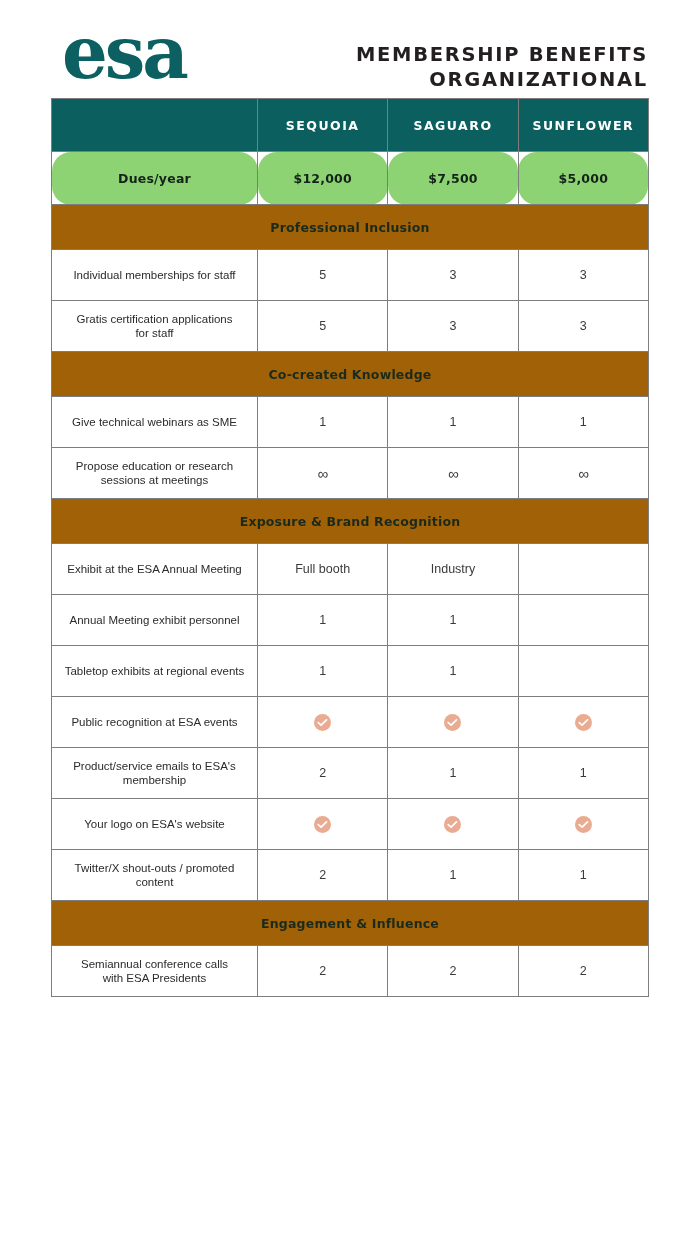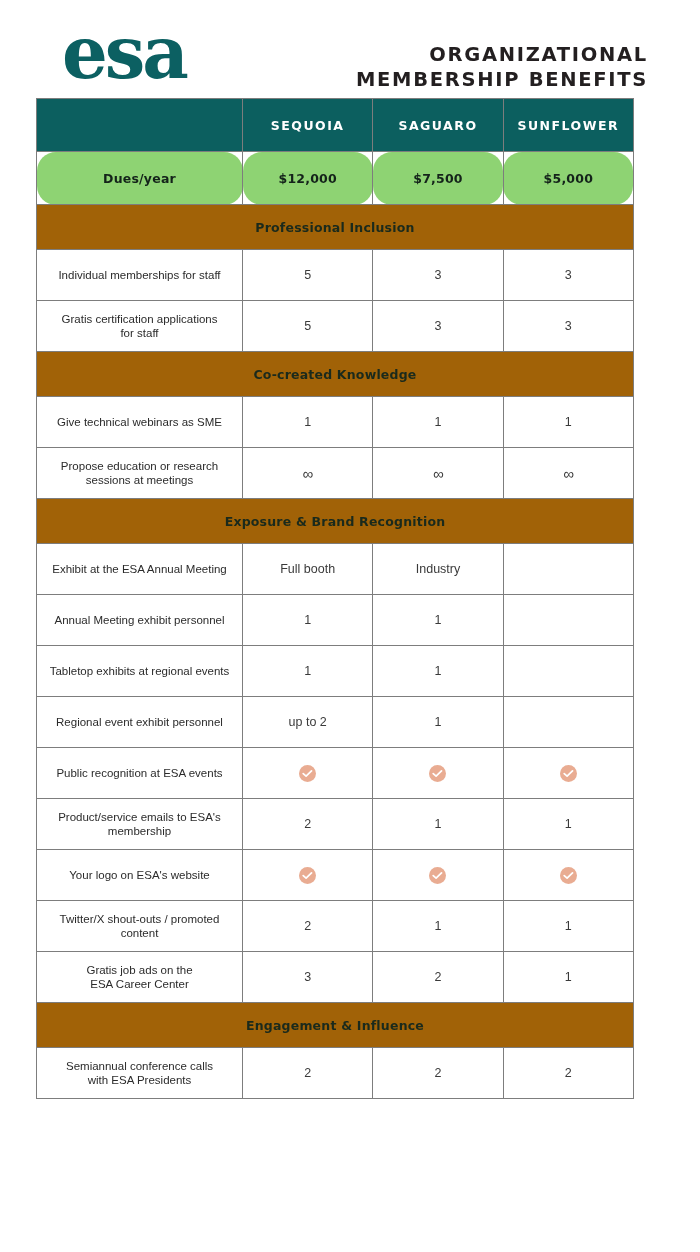--- a/index.html
+++ b/index.html
@@ -53,21 +53,21 @@
     font-size: 19.5px;
     line-height: 25px;
     letter-spacing: 1.7px;
     color: #231f20;
     white-space: nowrap;
   }
 
   
   #benefits-table {
     position: absolute;
-    left: 36px;
+    left: 51px;
     top: 98px;
     width: 597px;
     border-collapse: collapse;
     table-layout: fixed;
   }
   #benefits-table td {
     border: 1px solid #7d7d7d;
     padding: 0;
     vertical-align: middle;
     text-align: center;
@@ -168,22 +168,22 @@
   }
 </style>
 </head>
 <body>
 
 <div id="page-header">
   <div id="brand-logo">
     <span class="logo-word">esa</span>
   </div>
   <div id="header-title">
+    <span class="t-line">MEMBERSHIP BENEFITS</span>
     <span class="t-line">ORGANIZATIONAL</span>
-    <span class="t-line">MEMBERSHIP BENEFITS</span>
   </div>
 </div>
 
 <table id="benefits-table">
   <colgroup>
     <col class="c-label">
     <col class="c-tier">
     <col class="c-tier">
     <col class="c-tier">
   </colgroup>
@@ -296,32 +296,20 @@
         <td>
           <span class="value-text">1</span>
         </td>
         <td>
           <span class="value-text">1</span>
         </td>
         <td class="blocked"></td>
       </tr>
       <tr class="data-row">
         <td class="label-cell">
-          <span class="label-text">Regional event exhibit personnel</span>
-        </td>
-        <td>
-          <span class="value-text">up to 2</span>
-        </td>
-        <td>
-          <span class="value-text">1</span>
-        </td>
-        <td class="blocked"></td>
-      </tr>
-      <tr class="data-row">
-        <td class="label-cell">
           <span class="label-text">Public recognition at ESA events</span>
         </td>
         <td><span class="check-badge"><svg width="11" height="10" viewBox="0 0 11 10">
               <path d="M1.2 4.6 L4.1 7.2 L9.5 1.9" fill="none" stroke="#ffffff" stroke-width="1.7" stroke-linecap="round" stroke-linejoin="round"></path>
             </svg></span></td>
         <td><span class="check-badge"><svg width="11" height="10" viewBox="0 0 11 10">
               <path d="M1.2 4.6 L4.1 7.2 L9.5 1.9" fill="none" stroke="#ffffff" stroke-width="1.7" stroke-linecap="round" stroke-linejoin="round"></path>
             </svg></span></td>
         <td><span class="check-badge"><svg width="11" height="10" viewBox="0 0 11 10">
               <path d="M1.2 4.6 L4.1 7.2 L9.5 1.9" fill="none" stroke="#ffffff" stroke-width="1.7" stroke-linecap="round" stroke-linejoin="round"></path>
@@ -357,34 +345,20 @@
       </tr>
       <tr class="data-row">
         <td class="label-cell">
           <span class="label-text">Twitter/X shout-outs / promoted<br>content</span>
         </td>
         <td>
           <span class="value-text">2</span>
         </td>
         <td>
           <span class="value-text">1</span>
-        </td>
-        <td>
-          <span class="value-text">1</span>
-        </td>
-      </tr>
-      <tr class="data-row">
-        <td class="label-cell">
-          <span class="label-text">Gratis job ads on the<br>ESA Career Center</span>
-        </td>
-        <td>
-          <span class="value-text">3</span>
-        </td>
-        <td>
-          <span class="value-text">2</span>
         </td>
         <td>
           <span class="value-text">1</span>
         </td>
       </tr>
       <tr class="section-row">
         <td colspan="4"><span class="section-text">Engagement &amp; Influence</span></td>
       </tr>
       <tr class="data-row">
         <td class="label-cell">

